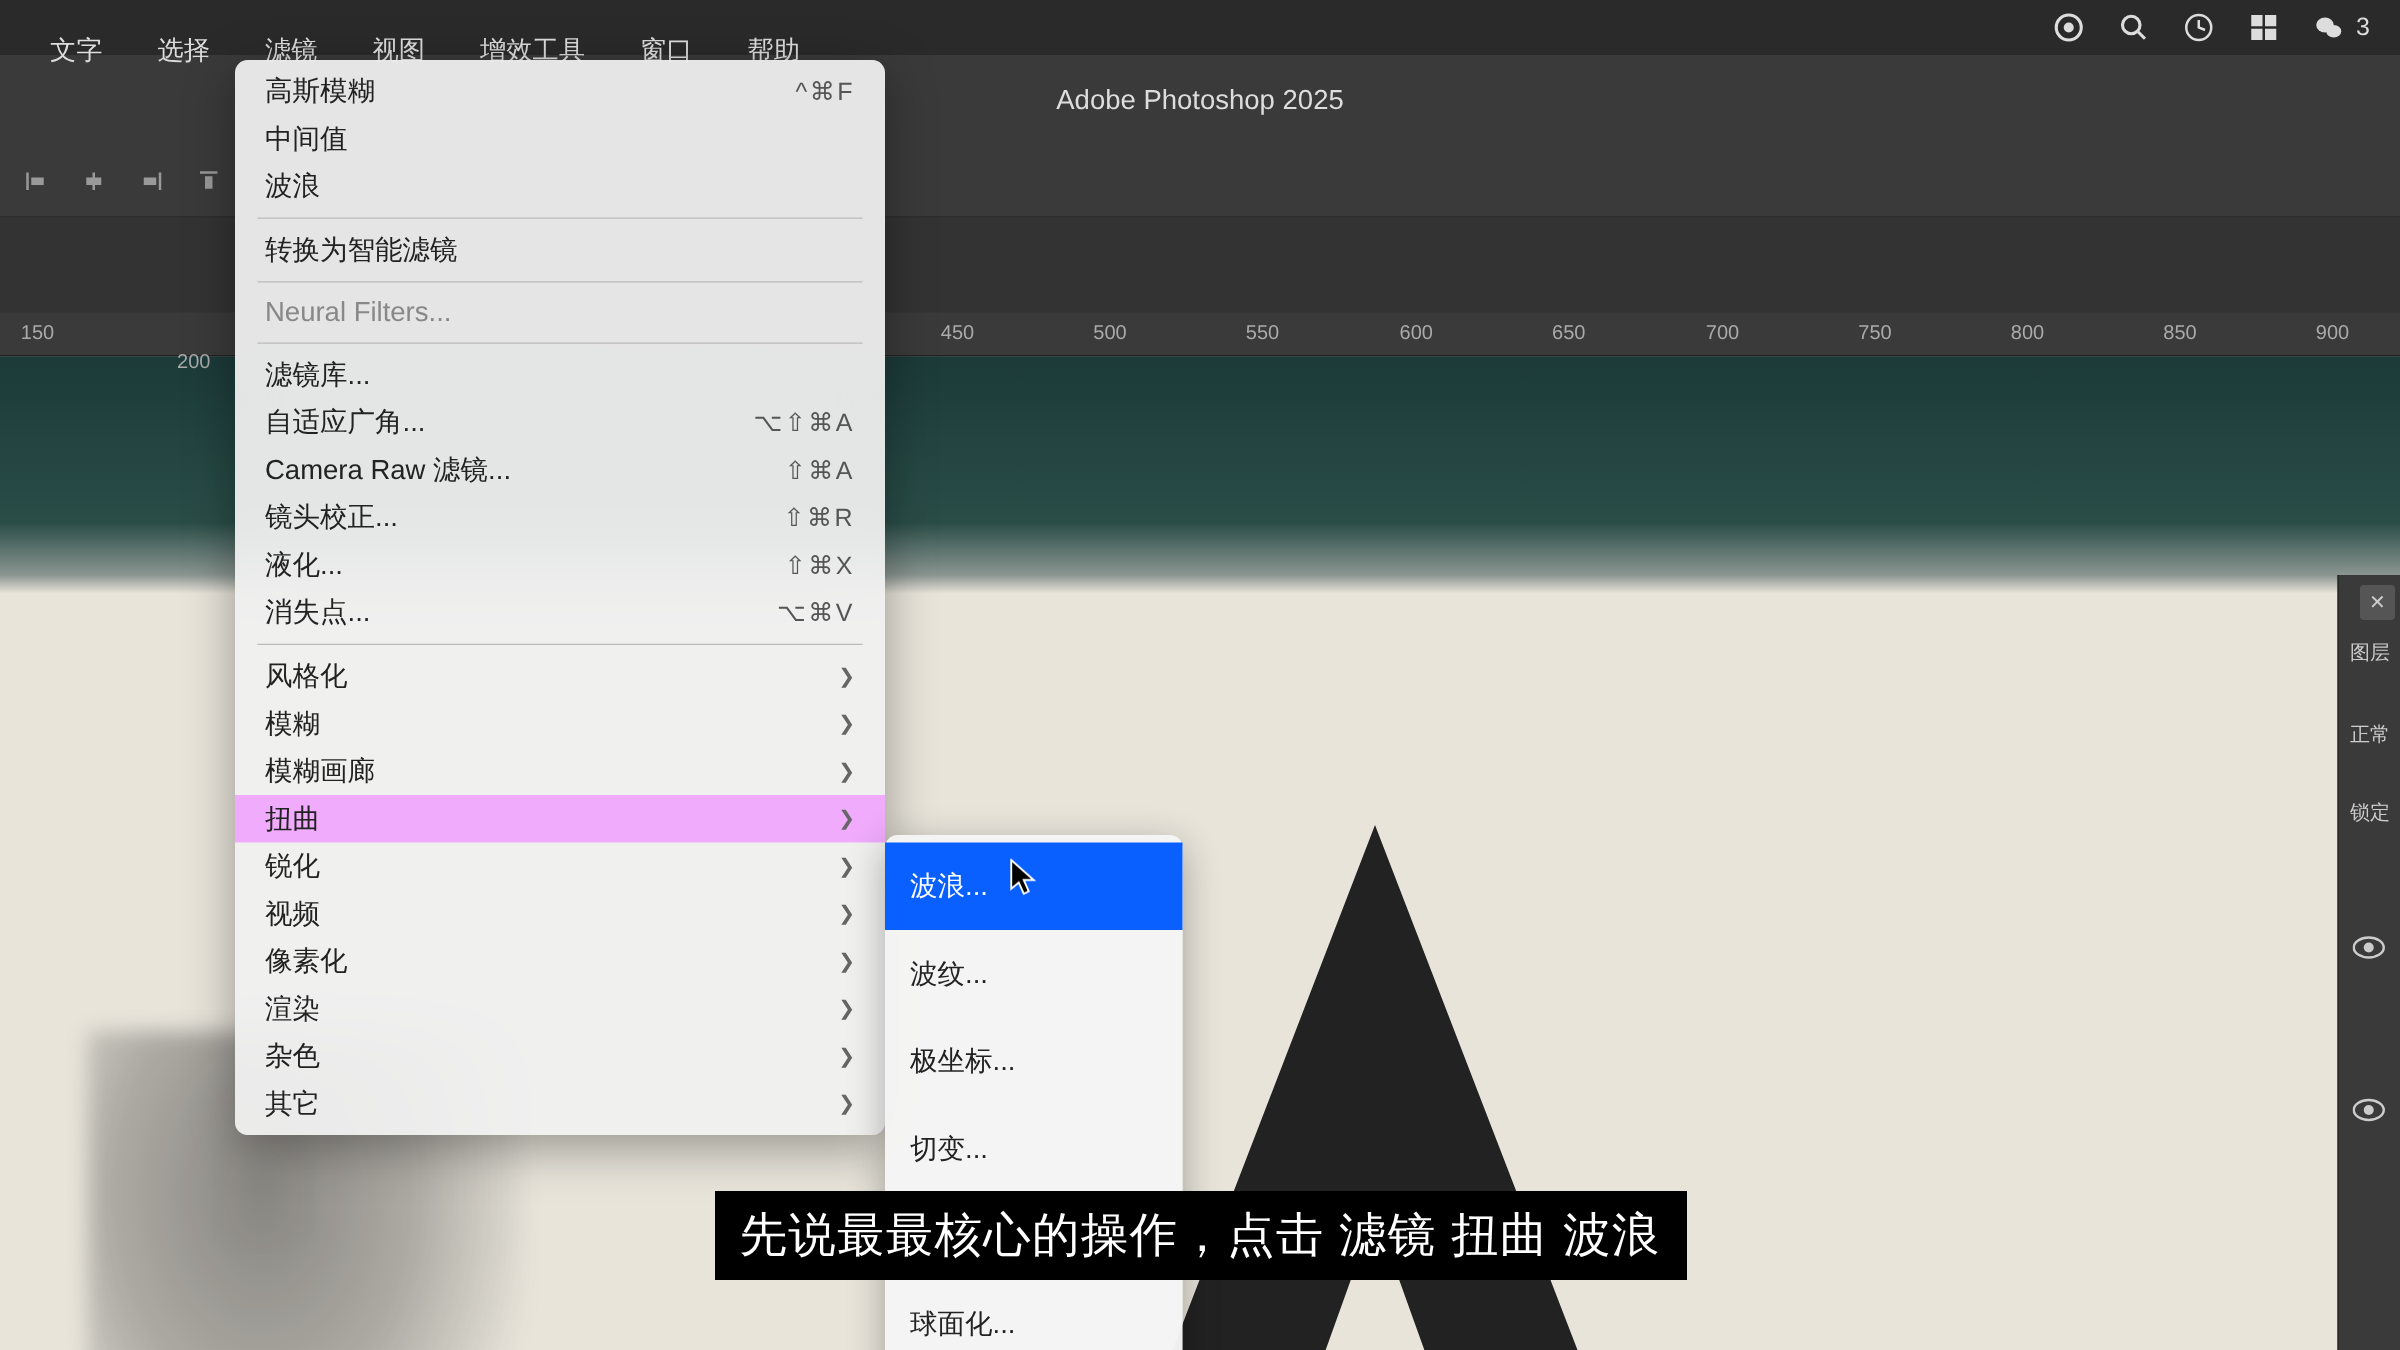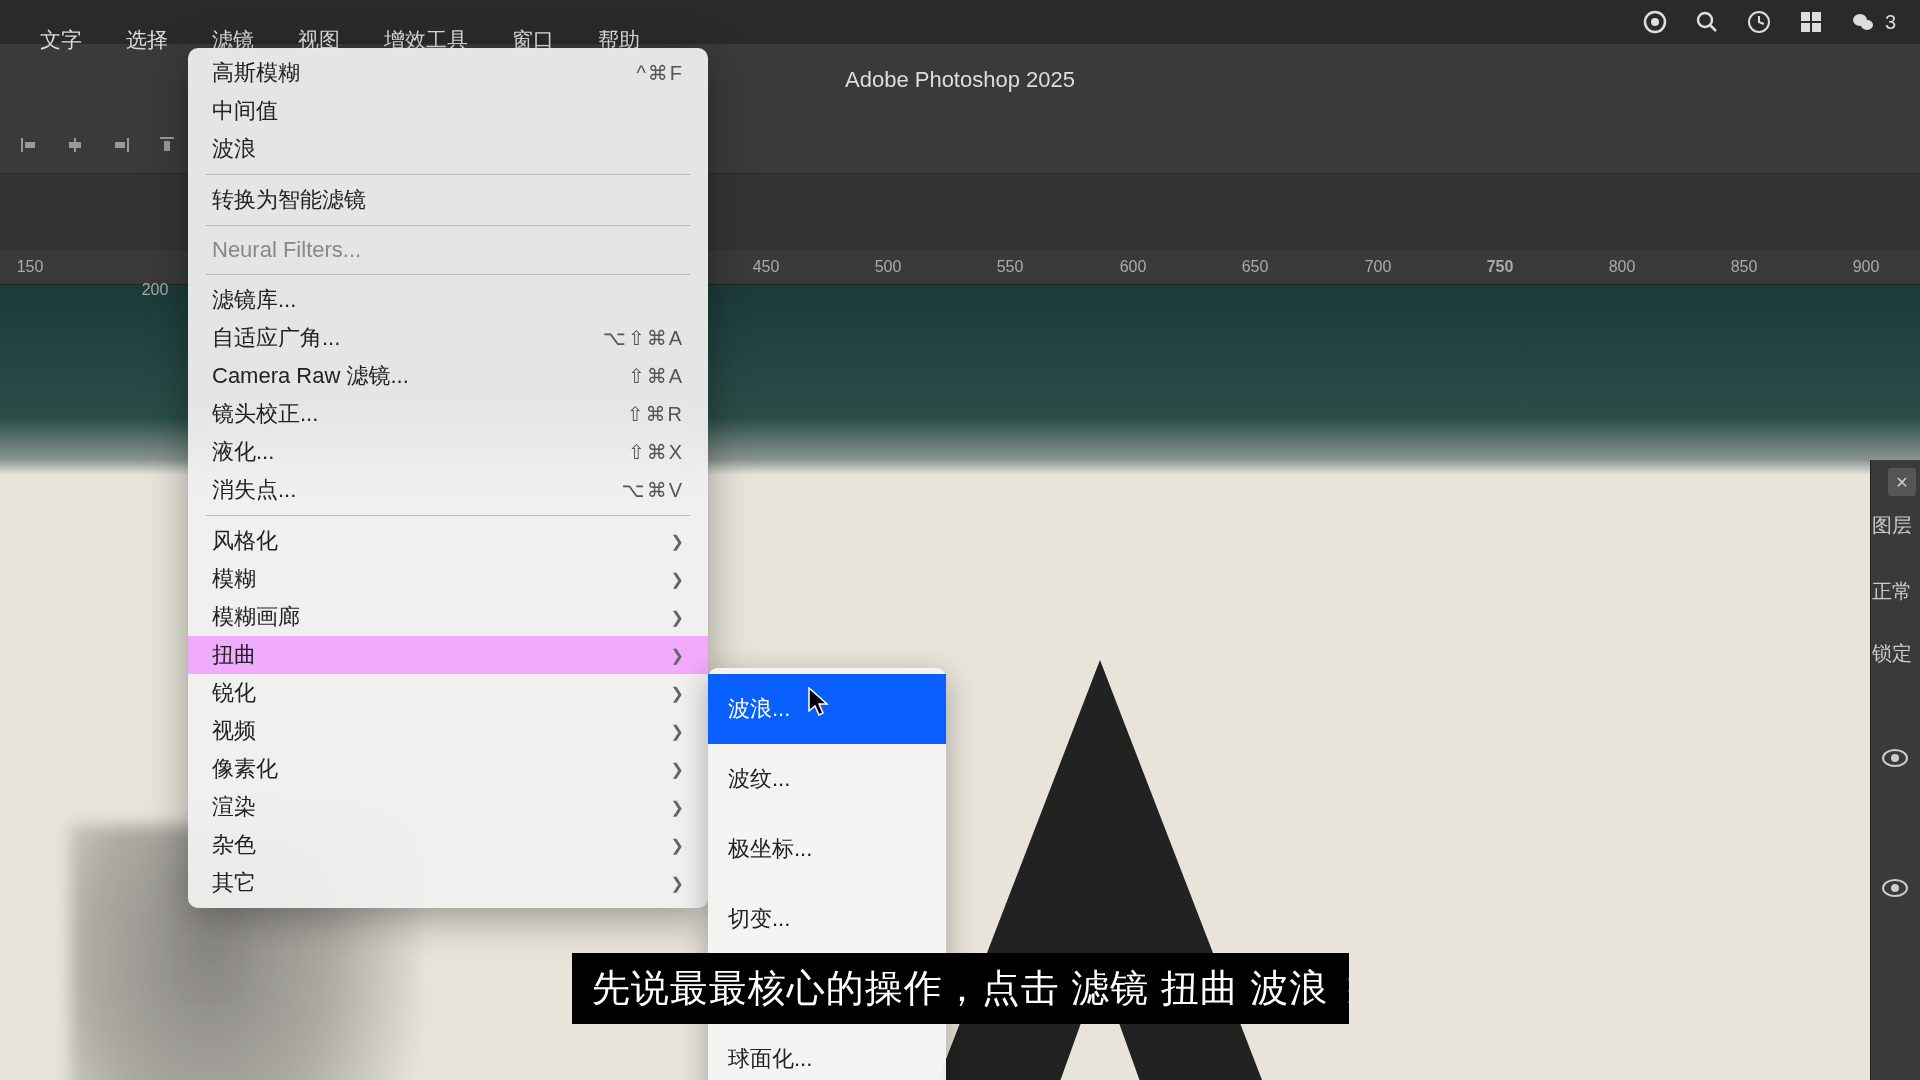--- a/index.html
+++ b/index.html
@@ -48,21 +48,21 @@
 
 
 .subtitle { position: absolute; left: 50%; bottom: 56px; transform: translateX(-50%); background: #000; color: #fff; font-size: 38px; padding: 10px 20px; z-index: 200; letter-spacing: 1px; }
 
 
 .cursor { position: absolute; left: 808px; top: 687px; z-index: 300; pointer-events: none; }
 
 
 .right-panel { position: absolute; right: 0; top: 460px; width: 50px; height: 620px; background: #3a3a3a; z-index: 2; border-left: 1px solid #222; }
 .right-panel-close { position: absolute; right: 4px; top: 468px; width: 28px; height: 28px; background: #555; color: #ccc; display: flex; align-items: center; justify-content: center; font-size: 16px; z-index: 3; border-radius: 3px; }
-.right-label { position: absolute; right: 8px; color: #ccc; font-size: 20px; z-index: 3; padding-left: 31px; }
+.right-label { position: absolute; right: 8px; color: #ccc; font-size: 16px; z-index: 3; padding-left: 31px; }
 .eye-icon { position: absolute; right: 12px; color: #ccc; z-index: 3; }
 </style>
 </head>
 <body>
 
 <div class="menubar">
   <div class="menu-item">文字</div>
   <div class="menu-item">选择</div>
   <div class="menu-item">滤镜</div>
   <div class="menu-item">视图</div>
@@ -170,21 +170,21 @@
     <span class="ruler-mark" style="left: 30px;">150</span>
     <span class="ruler-mark" style="left: 155px; margin-top: 46px;">200</span>
     <span class="ruler-mark" style="left: 521px;">350</span>
     <span class="ruler-mark" style="left: 643px;">400</span>
     <span class="ruler-mark" style="left: 766px;">450</span>
     <span class="ruler-mark" style="left: 888px;">500</span>
     <span class="ruler-mark" style="left: 1010px;">550</span>
     <span class="ruler-mark" style="left: 1133px;">600</span>
     <span class="ruler-mark" style="left: 1255px;">650</span>
     <span class="ruler-mark" style="left: 1378px;">700</span>
-    <span class="ruler-mark" style="left: 1500px; font-weight: bold;">750</span>
+    <span class="ruler-mark" style="left: 1500px;">750</span>
     <span class="ruler-mark" style="left: 1622px;">800</span>
     <span class="ruler-mark" style="left: 1744px;">850</span>
     <span class="ruler-mark" style="left: 1866px;">900</span>
   </div>
 
 <div class="canvas">
   <div class="canvas-top"></div>
   <div class="shadow-blob"></div>
   <svg class="letter-a" viewBox="0 0 540 700">
     <path class="letter-a-shape" d="M 270 0 L 540 700 L 410 700 L 270 310 L 130 700 L 0 700 Z M 170 530 L 370 530 L 395 610 L 145 610 Z" fill="#1e1e1e"></path>

